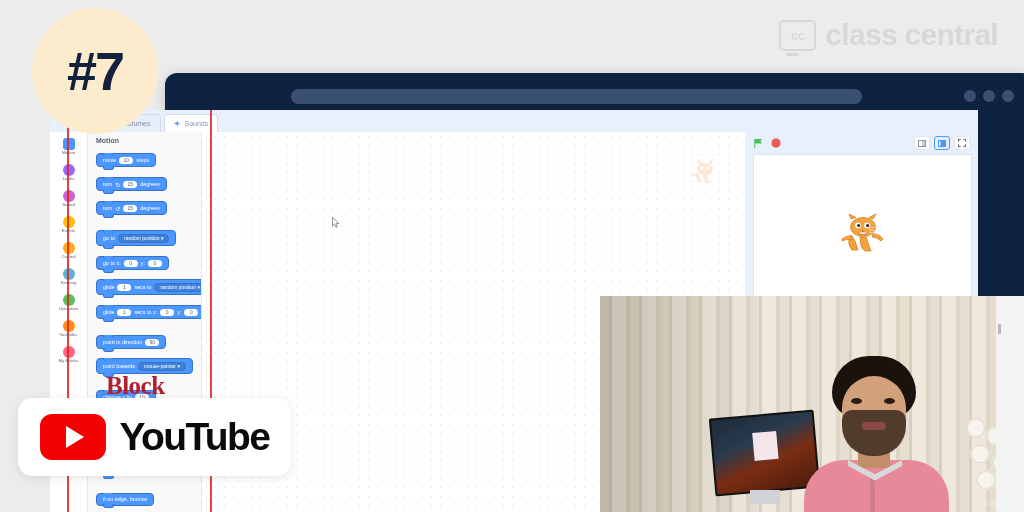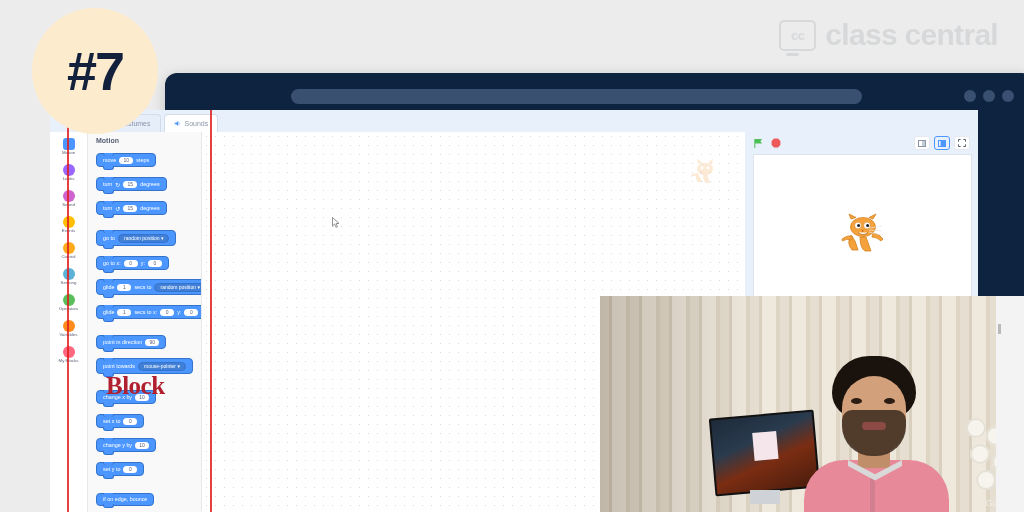--- a/index.html
+++ b/index.html
@@ -410,14 +410,20 @@
     <div class="cam-wm">Gdetwy</div>
     <div class="cam-right-strip">
       <div class="nub"></div>
     </div>
   </div>
 
   <div class="badge">
     <span>#7</span>
   </div>
 
+  <div class="yt">
+    <div class="yt-mark">
+      <div class="yt-tri"></div>
+    </div>
+    <div class="yt-text">YouTube</div>
+  </div>
 
 </div>
 
 </body></html>

